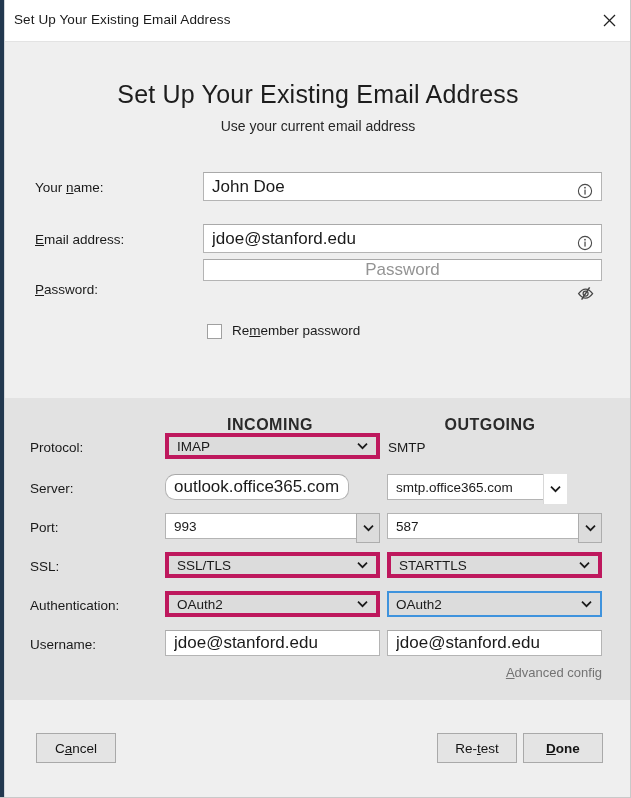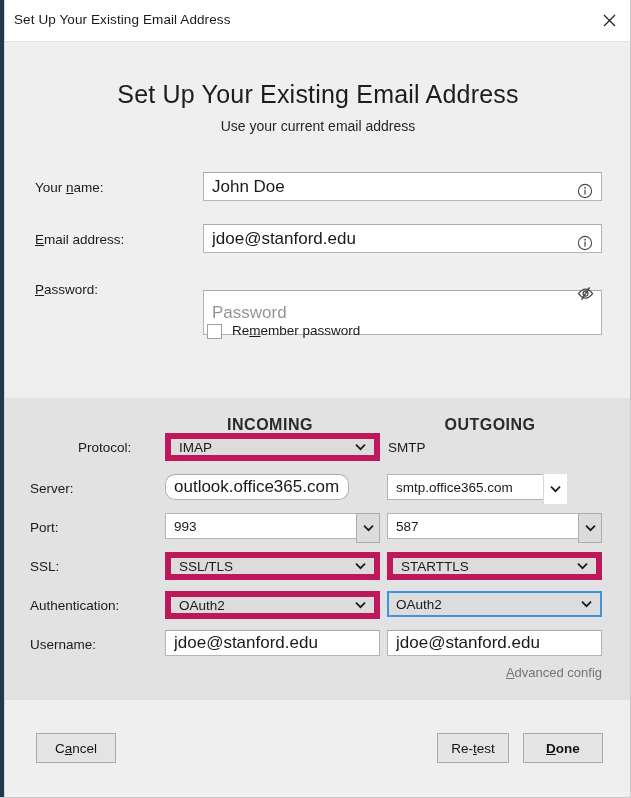--- a/index.html
+++ b/index.html
@@ -170,21 +170,21 @@
     color: #2a2a2a;
     letter-spacing: 0.5px;
     text-align: center;
   }
 
   
   .fsel {
     position: absolute;
     box-sizing: border-box;
     background: #dcdcdc;
-    border: 6px solid #be185d;
+    border: 4px solid #be185d;
     font-size: 13.5px;
     color: #1a1a1a;
     display: flex;
     align-items: center;
     padding: 8px 8px;
     cursor: default;
   }
   .fsel.focused {
     border: 2px solid #3f93dd;
     padding: 0 7px;
@@ -302,41 +302,41 @@
       <svg width="16" height="16" viewBox="0 0 16 16">
         <circle cx="8" cy="8" r="6.6" fill="none" stroke="#4a4a4a" stroke-width="1.1"></circle>
         <circle cx="8" cy="4.7" r="0.85" fill="#4a4a4a"></circle>
         <rect x="7.4" y="6.6" width="1.25" height="5" fill="#4a4a4a"></rect>
       </svg>
     </div>
 
     <div class="row-label" style="left:30px; top:240px;">
       <span></span><u>P</u><span>assword:</span>
     </div>
-    <input class="tinput" type="text" style="left: 198px; top: 248px; width: 399px; height: 45px;" placeholder="Password">
+    <input class="tinput" type="text" style="left: 198px; top: 217px; width: 399px; height: 22px; text-align: center;" placeholder="Password">
     <div class="field-icon" style="left:570px; top:241px;">
       <svg width="17" height="15" viewBox="0 0 17 15">
         <path d="M1.6 7.6 C4 4.3 7 3 8.6 3 C10.3 3 13.2 4.3 15.6 7.6 C13.2 10.8 10.3 12.1 8.6 12.1 C7 12.1 4 10.8 1.6 7.6 Z" fill="none" stroke="#474747" stroke-width="1.25"></path>
         <circle cx="8.6" cy="7.6" r="2.5" fill="none" stroke="#474747" stroke-width="1.25"></circle>
         <line x1="4.6" y1="13.6" x2="12.6" y2="1.4" stroke="#474747" stroke-width="1.5"></line>
       </svg>
     </div>
 
     <div class="cbox" style="left:202px; top:282px;"></div>
     <div class="cbox-label" style="left:227px; top:281px;">
       <span>Re</span><u>m</u><span>ember password</span>
     </div>
   </div>
 
   <div class="config-band">
 
     <div class="colhead" style="left:160px; top:18px; width:210px;">INCOMING</div>
     <div class="colhead" style="left:380px; top:18px; width:210px;">OUTGOING</div>
 
-    <div class="row-label" style="left:25px; top:42px;margin-left:48px;">Protocol:</div>
+    <div class="row-label" style="left:25px; top:42px;">Protocol:</div>
     <div class="fsel" style="left:160px; top:35px; width:215px; height:26px;">
       <span>IMAP</span>
       <span class="chev">
         <svg width="11" height="8" viewBox="0 0 11 8">
             <path d="M1 1.6 L5.5 6.2 L10 1.6" fill="none" stroke="#1a1a1a" stroke-width="1.7"></path>
           </svg>
       </span>
     </div>
     <div class="row-label" style="left:383px; top:42px;">SMTP</div>
 
@@ -413,21 +413,21 @@
       <u>A</u><span>dvanced config</span>
     </div>
   </div>
 
   <div class="footer">
     <div class="btn" style="left:31px; top:33px; width:80px;">
       <span>C</span>
         <u>a</u>
         <span>ncel</span>
     </div>
-    <div class="btn" style="left:432px; top:33px; width:72px;">
+    <div class="btn" style="left:432px; top:33px; width:80px;">
       <span>Re-</span>
         <u>t</u>
         <span>est</span>
     </div>
     <div class="btn primary" style="left:518px; top:33px; width:80px;">
       <span></span>
         <u>D</u>
         <span>one</span>
     </div>
   </div>

